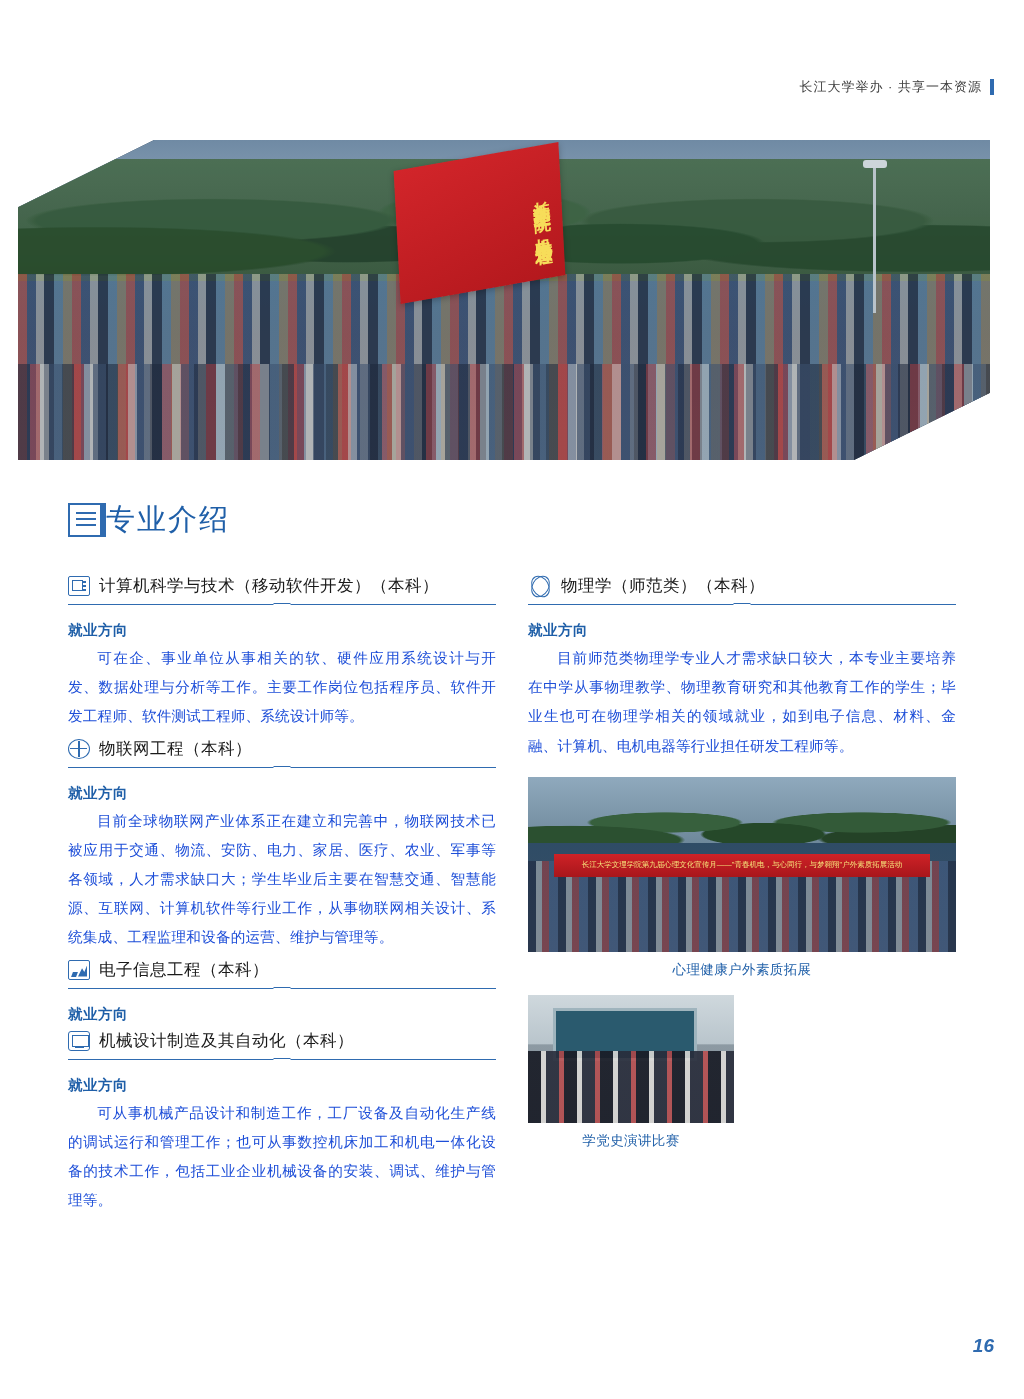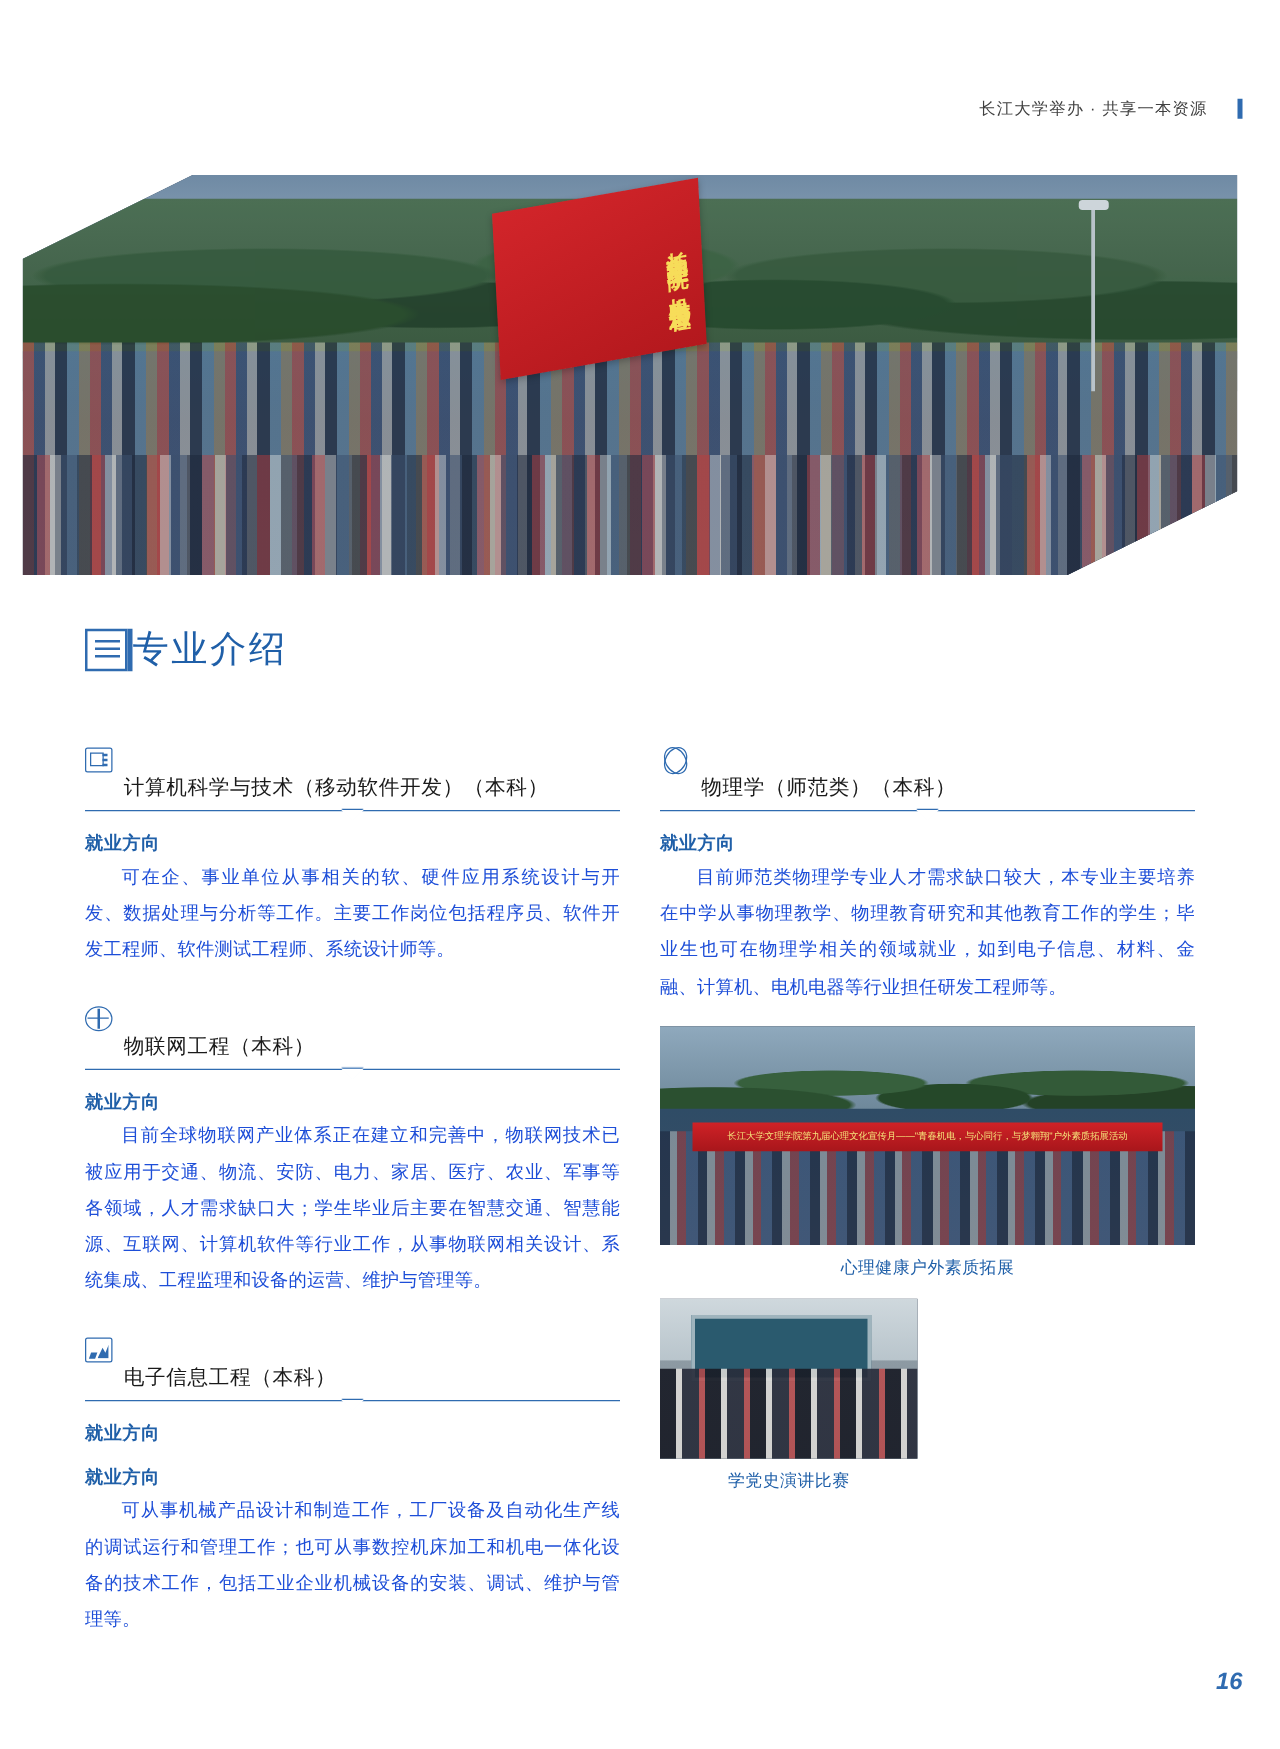--- a/index.html
+++ b/index.html
@@ -16,21 +16,21 @@
     overflow: hidden;
   }
 
   
   .header {
     position: absolute;
     top: 78px;
     right: 30px;
     display: flex;
     align-items: center;
-    gap: 24px;
+    gap: 8px;
   }
   .header-text {
     font-size: 13px;
     color: #404040;
     letter-spacing: 1px;
   }
   .header-bar {
     width: 4px;
     height: 16px;
     background: #2f6bb0;
@@ -290,21 +290,20 @@
     left: 1px; top: 3px;
     width: 21px; height: 15px;
     border: 1.4px solid #2f6bb0;
     border-radius: 50%;
     transform: rotate(-60deg);
   }
   .major-name {
     font-size: 16.5px;
     color: #1a1a1a;
     letter-spacing: .5px;
-    margin-top: 44px;
   }
   .sub-label {
     margin: 16px 0 4px 0;
     font-size: 14.5px;
     color: #1f5fa8;
     font-weight: bold;
     letter-spacing: .5px;
   }
   .body-text {
     font-size: 14.6px;
@@ -491,20 +490,24 @@
 
     <div class="major">
       <div class="major-head">
         <span class="m-icon wave"></span>
         <span class="major-name">电子信息工程（本科）</span>
       </div>
       <div class="sub-label">就业方向</div>
     </div>
 
     <div class="major">
+      <div class="major-head">
+        <span class="m-icon gear"></span>
+        <span class="major-name">机械设计制造及其自动化（本科）</span>
+      </div>
       <div class="sub-label">就业方向</div>
       <p class="body-text">可从事机械产品设计和制造工作，工厂设备及自动化生产线的调试运行和管理工作；也可从事数控机床加工和机电一体化设备的技术工作，包括工业企业机械设备的安装、调试、维护与管理等。</p>
     </div>
 
   </div>
 
   <div class="col col-right">
 
     <div class="major">
       <div class="major-head">

